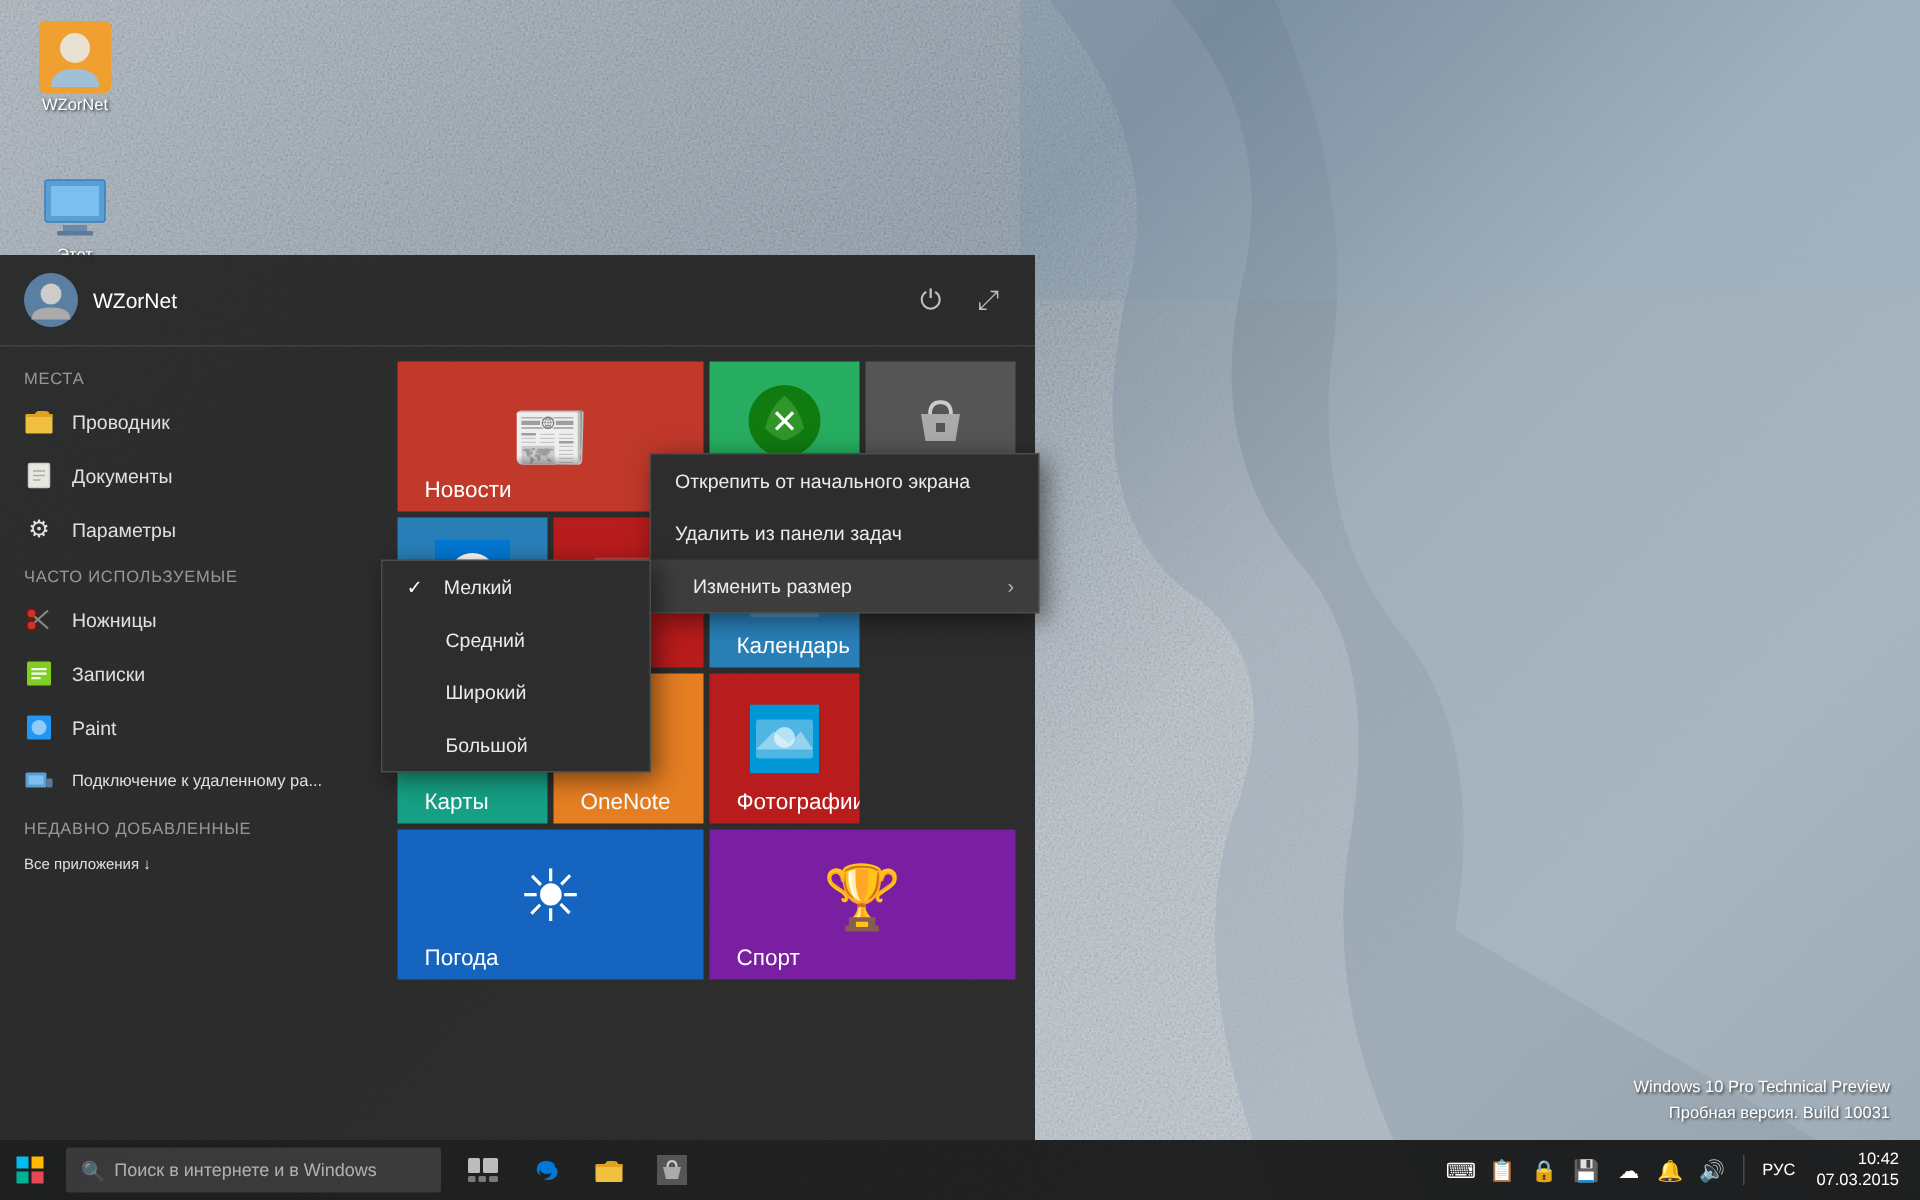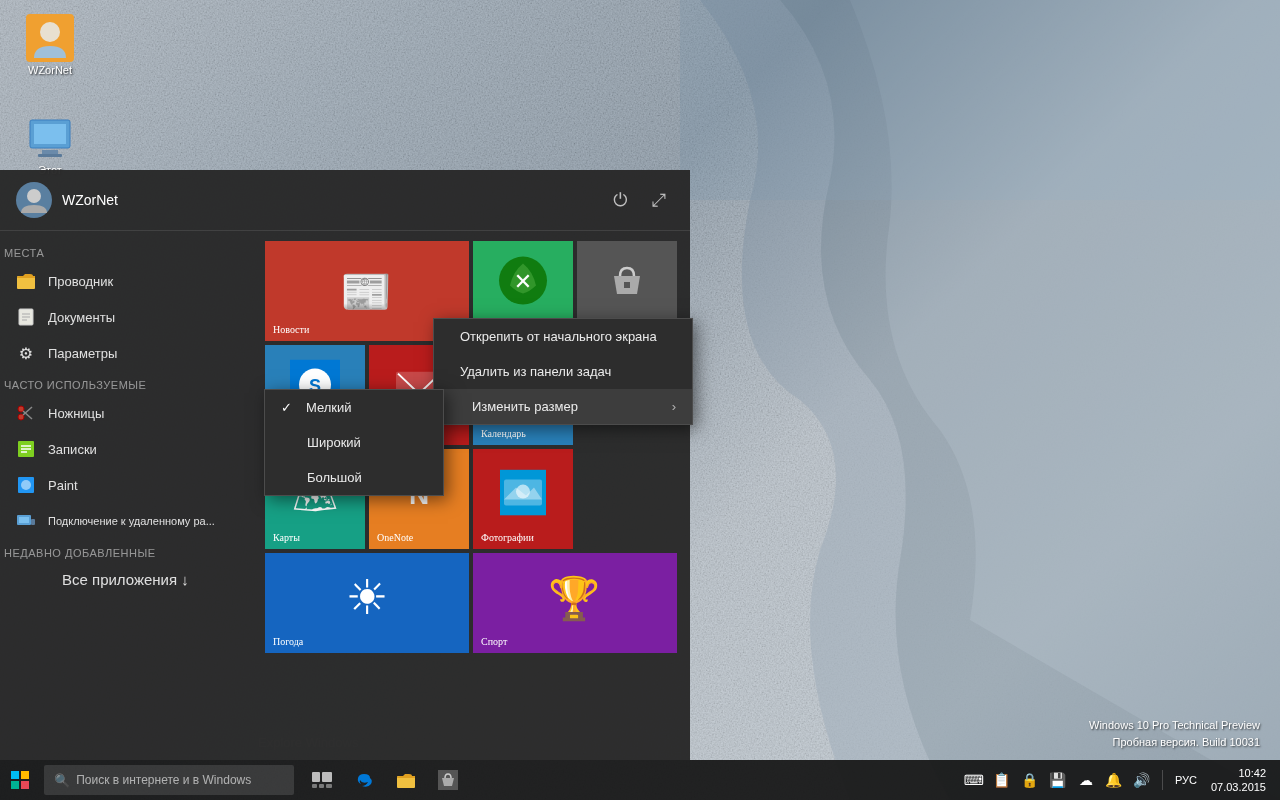--- a/index.html
+++ b/index.html
@@ -197,21 +197,21 @@
       width: 255px;
       flex-shrink: 0;
       overflow-y: auto;
       padding: 8px 0;
     }
 
     .start-section-label {
       color: rgba(255,255,255,0.5);
       font-size: 11px;
       text-transform: uppercase;
-      padding: 8px 4px 4px;
+      padding: 8px 16px 4px;
       letter-spacing: 0.5px;
     }
 
     .start-menu-item {
       display: flex;
       align-items: center;
       padding: 8px 16px;
       color: rgba(255,255,255,0.85);
       font-size: 13px;
       cursor: pointer;
@@ -224,24 +224,23 @@
       align-items: center;
       justify-content: center;
       font-size: 16px;
     }
 
     .start-all-apps {
       display: flex;
       align-items: flex-start;
       padding: 8px 16px;
       color: rgba(255,255,255,0.85);
-      font-size: 15px;
+      font-size: 10px;
       cursor: pointer;
       gap: 8px;
-      margin-left: 46px;
     }
 
     
     .start-right {
       flex: 1;
       padding: 10px;
       overflow-y: auto;
       position: relative;
     }
 
@@ -252,26 +251,25 @@
       justify-content: flex-end;
       padding-bottom: 8px;
       cursor: pointer;
       position: relative;
       overflow: hidden;
       font-size: 12px;
       color: white;
     }
 
     .tile-label {
-      font-size: 10px;
+      font-size: 15px;
       color: white;
       position: absolute;
       bottom: 6px;
-      left: 8px;
-      font-family: Liberation Serif, serif;
+      left: 18px;
     }
 
     
     .tile-red { background: #c0392b; }
     .tile-green { background: #27ae60; }
     .tile-blue { background: #2980b9; }
     .tile-orange { background: #e67e22; }
     .tile-teal { background: #16a085; }
     .tile-sky { background: #b91c1c; }
     .tile-store { background: #555; }
@@ -613,34 +611,37 @@
         <div class="tile tile-sport" style="height:100px; position:relative;">
           <div style="position:absolute; top:50%; left:50%; transform:translate(-50%,-60%); font-size:42px;">🏆</div>
           <div class="tile-label">Спорт</div>
         </div>
       </div>
 
     </div>
   </div>
 </div>
 
-<div class="context-menu" style="left: 433px; top: 318px; padding-left: 10px;">
+<div class="context-menu" style="left: 433px; top: 302px;">
   <div class="context-menu-item">
     <span>Открепить от начального экрана</span>
   </div>
   <div class="context-menu-item">
     <span>Удалить из панели задач</span>
   </div>
   <div class="context-menu-item" style="position:relative; background:rgba(255,255,255,0.08);">
     <span style="flex:1;margin-left:12px;">Изменить размер</span>
     <span style="color:rgba(255,255,255,0.6); margin-left:auto;">›</span>
 
     <div class="submenu">
       <div class="submenu-item checked">
         <span>Мелкий</span>
+      </div>
+      <div class="submenu-item">
+        <span>Средний</span>
       </div>
       <div class="submenu-item">
         <span>Широкий</span>
       </div>
       <div class="submenu-item">
         <span>Большой</span>
       </div>
     </div>
   </div>
 </div>

